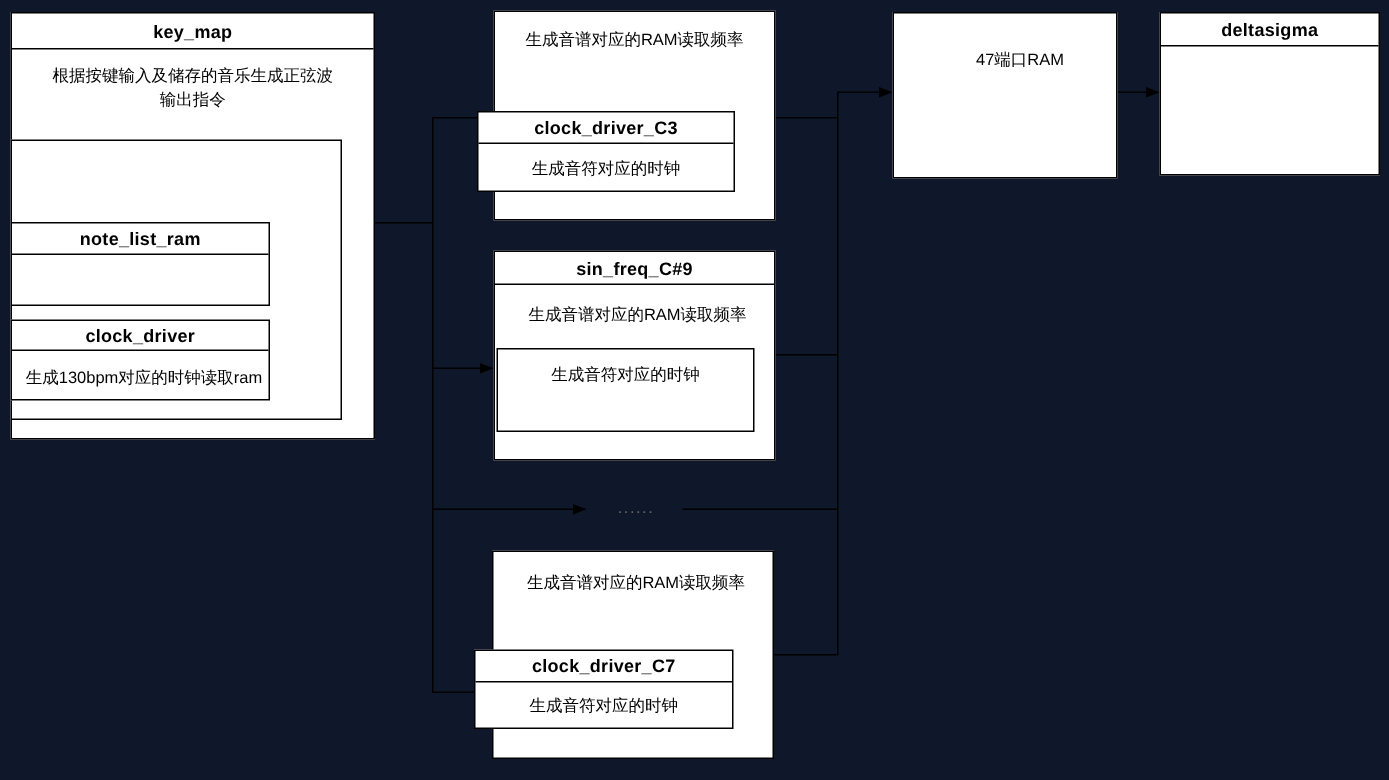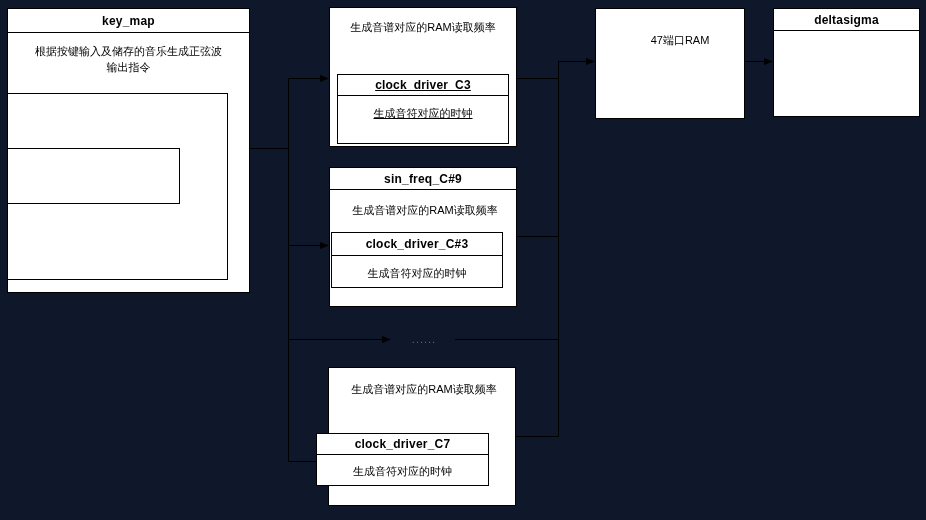--- a/index.html
+++ b/index.html
@@ -87,39 +87,43 @@
 
   <div class="module" style="left:7px; top:8px; width:243px; height:285px;">
     <div class="module-header" style="height:24px">key_map</div>
     <div class="module-body body-center" style="padding-top:10px; max-width:196px; margin:0 auto;">根据按键输入及储存的音乐生成正弦波输出指令</div>
   </div>
 
   <div class="module" style="left:7px; top:93px; width:221px; height:187px;">
   </div>
 
   <div class="module" style="left:7px; top:148px; width:173px; height:56px;">
+    <div class="module-header" style="height:21px">note_list_ram</div>
   </div>
 
+  <div class="module" style="left:7px; top:213px; width:173px; height:54px;">
+    <div class="module-header" style="height:20px">clock_driver</div>
+    <div class="module-body body-left" style="padding:10px 2px 0 7px;">生成130bpm对应的时钟读取ram</div>
+  </div>
 
   <div class="module" style="left:329px; top:7px; width:188px; height:140px;">
     <div class="module-body body-center" style="padding-top:11px;">生成音谱对应的RAM读取频率</div>
   </div>
 
-  <div class="module" style="left:337px; top:74px; width:172px; height:70px;text-decoration:underline;">
+  <div class="module" style="left:318px; top:74px; width:172px; height:54px;">
     <div class="module-header" style="height:21px">clock_driver_C3</div>
     <div class="module-body body-center" style="padding-top:9px;">生成音符对应的时钟</div>
   </div>
 
   <div class="module" style="left:329px; top:167px; width:188px; height:140px;">
     <div class="module-header" style="height:22px">sin_freq_C#9</div>
     <div class="module-body body-left" style="padding:12px 2px 0 6px;">生成音谱对应的RAM读取频率</div>
   </div>
 
   <div class="module" style="left:331px; top:232px; width:172px; height:56px;">
-    <div class="module-header" style="height:23px">clock_driver_C#3</div>
     <div class="module-body body-center" style="padding-top:9px;">生成音符对应的时钟</div>
   </div>
 
   <div class="module" style="left:328px; top:367px; width:188px; height:139px;">
     <div class="module-body body-left" style="padding:13px 2px 0 6px;">生成音谱对应的RAM读取频率</div>
   </div>
 
   <div class="module" style="left:316px; top:433px; width:173px; height:53px;">
     <div class="module-header" style="height:21px">clock_driver_C7</div>
     <div class="module-body body-center" style="padding-top:8px;">生成音符对应的时钟</div>

